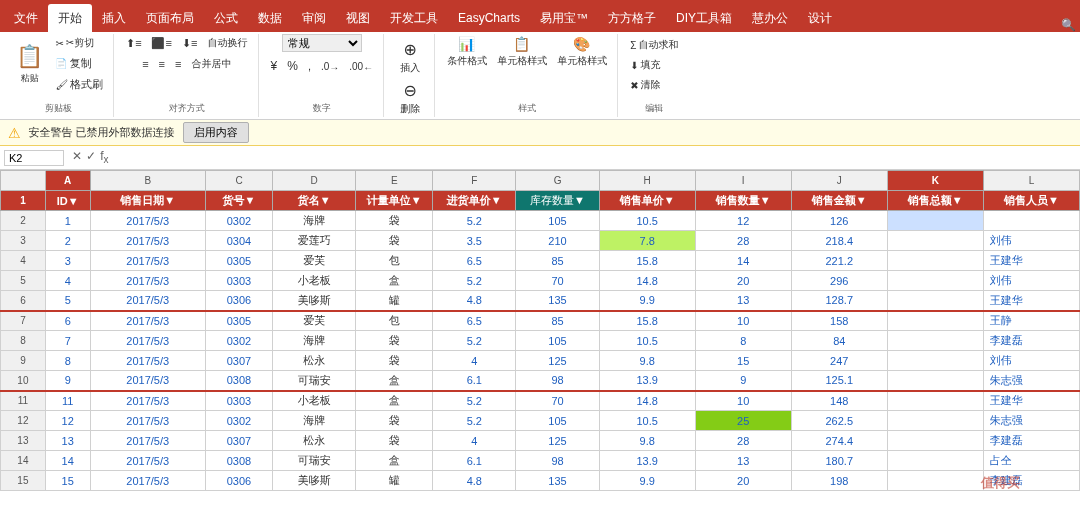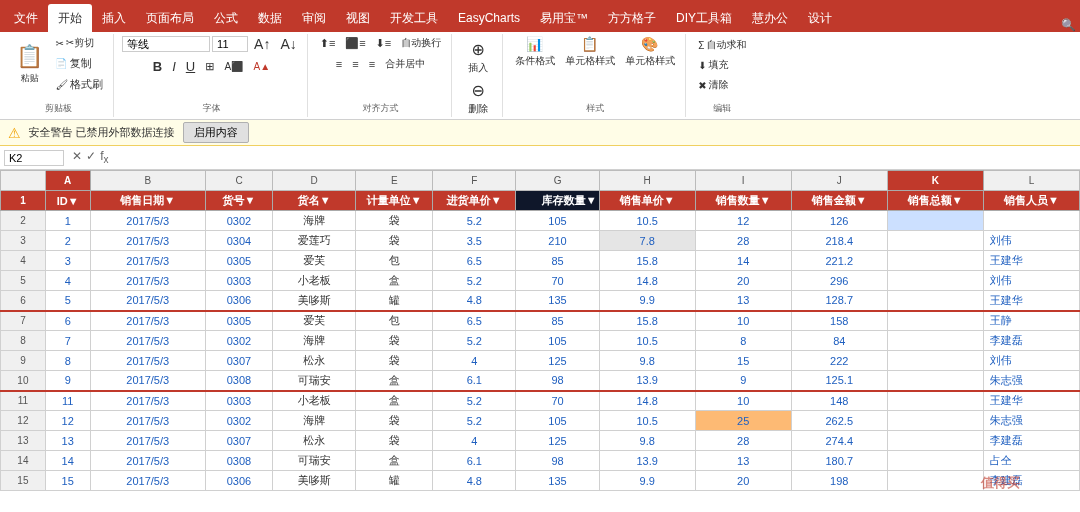--- a/index.html
+++ b/index.html
@@ -88,54 +88,52 @@
             </button>
           <button class="tb-btn">
               <span style="font-size:10px;">🖌</span> 
               <span>格式刷</span>
             </button>
         </div>
       </div>
       <span class="toolbar-group-label">剪贴板</span>
     </div>
 
-    <div class="toolbar-group">
-      <div class="toolbar-row">
-        <input class="font-selector" value="等线" style="">
-        <input class="font-size-selector" value="11" style="">
-        <button class="tb-btn" style="font-size:14px;">A↑</button>
-        <button class="tb-btn" style="font-size:14px;">A↓</button>
-      </div>
-      <div class="toolbar-row" style="margin-top:2px;">
-        <button class="tb-btn" style="font-weight:bold; font-size:13px;">B</button>
-        <button class="tb-btn" style="font-style:italic; font-size:13px;">I</button>
-        <button class="tb-btn" style="text-decoration:underline; font-size:13px;">U</button>
-        <button class="tb-btn">⊞</button>
-        <button class="tb-btn" style="font-size:10px;">A⬛</button>
-        <button class="tb-btn" style="font-size:10px; color:#c0392b;">A▲</button>
-      </div>
-      <span class="toolbar-group-label">字体</span>
-    </div>
 
     <div class="toolbar-group">
       <div class="toolbar-row">
         <button class="tb-btn">⬆≡</button>
         <button class="tb-btn">⬛≡</button>
         <button class="tb-btn">⬇≡</button>
         <button class="tb-btn" style="font-size:10px;">自动换行</button>
       </div>
       <div class="toolbar-row" style="margin-top:2px;">
         <button class="tb-btn">≡</button>
         <button class="tb-btn">≡</button>
         <button class="tb-btn">≡</button>
         <button class="tb-btn" style="font-size:10px;">合并居中</button>
       </div>
       <span class="toolbar-group-label">对齐方式</span>
     </div>
 
+    <div class="toolbar-group">
+      <div class="toolbar-row">
+        <select style="border:1px solid #ccc; font-size:11px; width:80px; padding:1px;">
+          <option>常规</option>
+        </select>
+      </div>
+      <div class="toolbar-row" style="margin-top:4px;">
+        <button class="tb-btn" style="font-size:12px;">¥</button>
+        <button class="tb-btn" style="font-size:12px;">%</button>
+        <button class="tb-btn">,</button>
+        <button class="tb-btn" style="font-size:10px;">.0→</button>
+        <button class="tb-btn" style="font-size:10px;">.00←</button>
+      </div>
+      <span class="toolbar-group-label">数字</span>
+    </div>
 
     <div class="toolbar-group">
       <div style="display:flex; flex-direction:column; gap:2px; padding-top:4px;">
         <button class="tb-btn" style="font-size:10px; flex-direction:column; align-items:center; padding:2px 8px;">
           <span style="font-size:16px;">⊕</span>
           <span>插入</span>
         </button>
         <button class="tb-btn" style="font-size:10px; flex-direction:column; align-items:center; padding:2px 8px;">
           <span style="font-size:16px;">⊖</span>
           <span>删除</span>
@@ -216,21 +214,21 @@
           </thead>
           <tbody id="table-body">
           <tr>
                 <td style="background: rgb(192, 57, 43); color: rgb(255, 255, 255); border: 1px solid rgb(170, 170, 170); height: 20px; font-size: 10px; text-align: center; font-weight: bold;">1</td>
                 <td style="background: rgb(192, 57, 43); color: rgb(255, 255, 255); border: 1px solid rgb(170, 170, 170); height: 20px; font-size: 11px; text-align: center; font-weight: bold; padding: 1px 2px; white-space: nowrap; overflow: hidden;">ID▼</td>
                 <td style="background: rgb(192, 57, 43); color: rgb(255, 255, 255); border: 1px solid rgb(170, 170, 170); height: 20px; font-size: 11px; text-align: center; font-weight: bold; padding: 1px 2px; white-space: nowrap; overflow: hidden;">销售日期▼</td>
                 <td style="background: rgb(192, 57, 43); color: rgb(255, 255, 255); border: 1px solid rgb(170, 170, 170); height: 20px; font-size: 11px; text-align: center; font-weight: bold; padding: 1px 2px; white-space: nowrap; overflow: hidden;">货号▼</td>
                 <td style="background: rgb(192, 57, 43); color: rgb(255, 255, 255); border: 1px solid rgb(170, 170, 170); height: 20px; font-size: 11px; text-align: center; font-weight: bold; padding: 1px 2px; white-space: nowrap; overflow: hidden;">货名▼</td>
                 <td style="background: rgb(192, 57, 43); color: rgb(255, 255, 255); border: 1px solid rgb(170, 170, 170); height: 20px; font-size: 11px; text-align: center; font-weight: bold; padding: 1px 2px; white-space: nowrap; overflow: hidden;">计量单位▼</td>
                 <td style="background: rgb(192, 57, 43); color: rgb(255, 255, 255); border: 1px solid rgb(170, 170, 170); height: 20px; font-size: 11px; text-align: center; font-weight: bold; padding: 1px 2px; white-space: nowrap; overflow: hidden;">进货单价▼</td>
-                <td style="background: #0f172a; color: rgb(255, 255, 255); border: 1px solid rgb(170, 170, 170); height: 20px; font-size: 11px; text-align: right; font-weight: bold; padding: 1px 2px; white-space: nowrap; overflow: hidden;">库存数量▼</td>
+                <td style="background: #0f766e; color: rgb(255, 255, 255); border: 1px solid rgb(170, 170, 170); height: 20px; font-size: 11px; text-align: center; font-weight: normal; padding: 1px 2px; white-space: nowrap; overflow: hidden;">库存数量▼</td>
                 <td style="background: rgb(192, 57, 43); color: rgb(255, 255, 255); border: 1px solid rgb(170, 170, 170); height: 20px; font-size: 11px; text-align: center; font-weight: bold; padding: 1px 2px; white-space: nowrap; overflow: hidden;">销售单价▼</td>
                 <td style="background: rgb(192, 57, 43); color: rgb(255, 255, 255); border: 1px solid rgb(170, 170, 170); height: 20px; font-size: 11px; text-align: center; font-weight: bold; padding: 1px 2px; white-space: nowrap; overflow: hidden;">销售数量▼</td>
                 <td style="background: rgb(192, 57, 43); color: rgb(255, 255, 255); border: 1px solid rgb(170, 170, 170); height: 20px; font-size: 11px; text-align: center; font-weight: bold; padding: 1px 2px; white-space: nowrap; overflow: hidden;">销售金额▼</td>
                 <td style="background: rgb(192, 57, 43); color: rgb(255, 255, 255); border: 1px solid rgb(170, 170, 170); height: 20px; font-size: 11px; text-align: center; font-weight: bold; padding: 1px 2px; white-space: nowrap; overflow: hidden;">销售总额▼</td>
                 <td style="background: rgb(192, 57, 43); color: rgb(255, 255, 255); border: 1px solid rgb(170, 170, 170); height: 20px; font-size: 11px; text-align: center; font-weight: bold; padding: 1px 2px; white-space: nowrap; overflow: hidden;">销售人员▼</td>
               </tr>
               <tr>
                 <td style="background: rgb(240, 240, 240); color: rgb(85, 85, 85); border: 1px solid rgb(208, 208, 208); height: 20px; font-size: 10px; text-align: center; padding: 0px 2px;">2</td>
                 <td style="background: rgb(255, 255, 255); color: rgb(32, 96, 192); border: 1px solid rgb(208, 208, 208); height: 20px; font-size: 11px; text-align: center; padding: 1px 4px;">1</td>
                 <td style="background: rgb(255, 255, 255); color: rgb(32, 96, 192); border: 1px solid rgb(208, 208, 208); height: 20px; font-size: 11px; text-align: center; padding: 1px 2px;">2017/5/3</td>
@@ -247,21 +245,21 @@
               </tr>
               <tr>
                 <td style="background: rgb(240, 240, 240); color: rgb(85, 85, 85); border: 1px solid rgb(208, 208, 208); height: 20px; font-size: 10px; text-align: center; padding: 0px 2px;">3</td>
                 <td style="background: rgb(255, 255, 255); color: rgb(32, 96, 192); border: 1px solid rgb(208, 208, 208); height: 20px; font-size: 11px; text-align: center; padding: 1px 4px;">2</td>
                 <td style="background: rgb(255, 255, 255); color: rgb(32, 96, 192); border: 1px solid rgb(208, 208, 208); height: 20px; font-size: 11px; text-align: center; padding: 1px 2px;">2017/5/3</td>
                 <td style="background: rgb(255, 255, 255); color: rgb(32, 96, 192); border: 1px solid rgb(208, 208, 208); height: 20px; font-size: 11px; text-align: center; padding: 1px 4px;">0304</td>
                 <td style="background: rgb(255, 255, 255); color: rgb(51, 51, 51); border: 1px solid rgb(208, 208, 208); height: 20px; font-size: 11px; text-align: center; padding: 1px 2px;">爱莲巧</td>
                 <td style="background: rgb(255, 255, 255); color: rgb(51, 51, 51); border: 1px solid rgb(208, 208, 208); height: 20px; font-size: 11px; text-align: center; padding: 1px 2px;">袋</td>
                 <td style="background: rgb(255, 255, 255); color: rgb(32, 96, 192); border: 1px solid rgb(208, 208, 208); height: 20px; font-size: 11px; text-align: center; padding: 1px 4px;">3.5</td>
                 <td style="background: rgb(255, 255, 255); color: rgb(32, 96, 192); border: 1px solid rgb(208, 208, 208); height: 20px; font-size: 11px; text-align: center; padding: 1px 4px;">210</td>
-                <td style="background: #e5e5e5; color: rgb(32, 96, 192); border: 1px solid rgb(208, 208, 208); height: 20px; font-size: 11px; text-align: center; padding: 1px 4px;">7.8</td>
+                <td style="background: #bef264; color: rgb(32, 96, 192); border: 1px solid rgb(208, 208, 208); height: 20px; font-size: 11px; text-align: center; padding: 1px 4px;">7.8</td>
                 <td style="background: rgb(255, 255, 255); color: rgb(32, 96, 192); border: 1px solid rgb(208, 208, 208); height: 20px; font-size: 11px; text-align: center; padding: 1px 4px;">28</td>
                 <td style="background: rgb(255, 255, 255); color: rgb(32, 96, 192); border: 1px solid rgb(208, 208, 208); height: 20px; font-size: 11px; text-align: center; padding: 1px 4px;">218.4</td>
                 <td style="background: rgb(255, 255, 255); color: rgb(32, 96, 192); border: 1px solid rgb(208, 208, 208); height: 20px; font-size: 11px; text-align: center; padding: 1px 4px;"></td>
                 <td style="background: rgb(255, 255, 255); color: rgb(32, 96, 192); border: 1px solid rgb(208, 208, 208); height: 20px; font-size: 11px; text-align: left; padding: 1px 6px;">刘伟</td>
               </tr>
               <tr>
                 <td style="background: rgb(240, 240, 240); color: rgb(85, 85, 85); border: 1px solid rgb(208, 208, 208); height: 20px; font-size: 10px; text-align: center; padding: 0px 2px;">4</td>
                 <td style="background: rgb(255, 255, 255); color: rgb(32, 96, 192); border: 1px solid rgb(208, 208, 208); height: 20px; font-size: 11px; text-align: center; padding: 1px 4px;">3</td>
                 <td style="background: rgb(255, 255, 255); color: rgb(32, 96, 192); border: 1px solid rgb(208, 208, 208); height: 20px; font-size: 11px; text-align: center; padding: 1px 2px;">2017/5/3</td>
                 <td style="background: rgb(255, 255, 255); color: rgb(32, 96, 192); border: 1px solid rgb(208, 208, 208); height: 20px; font-size: 11px; text-align: center; padding: 1px 4px;">0305</td>
@@ -339,21 +337,21 @@
                 <td style="background: rgb(240, 240, 240); color: rgb(85, 85, 85); border: 1px solid rgb(208, 208, 208); height: 20px; font-size: 10px; text-align: center; padding: 0px 2px;">9</td>
                 <td style="background: rgb(255, 255, 255); color: rgb(32, 96, 192); border: 1px solid rgb(208, 208, 208); height: 20px; font-size: 11px; text-align: center; padding: 1px 4px;">8</td>
                 <td style="background: rgb(255, 255, 255); color: rgb(32, 96, 192); border: 1px solid rgb(208, 208, 208); height: 20px; font-size: 11px; text-align: center; padding: 1px 2px;">2017/5/3</td>
                 <td style="background: rgb(255, 255, 255); color: rgb(32, 96, 192); border: 1px solid rgb(208, 208, 208); height: 20px; font-size: 11px; text-align: center; padding: 1px 4px;">0307</td>
                 <td style="background: rgb(255, 255, 255); color: rgb(51, 51, 51); border: 1px solid rgb(208, 208, 208); height: 20px; font-size: 11px; text-align: center; padding: 1px 2px;">松永</td>
                 <td style="background: rgb(255, 255, 255); color: rgb(51, 51, 51); border: 1px solid rgb(208, 208, 208); height: 20px; font-size: 11px; text-align: center; padding: 1px 2px;">袋</td>
                 <td style="background: rgb(255, 255, 255); color: rgb(32, 96, 192); border: 1px solid rgb(208, 208, 208); height: 20px; font-size: 11px; text-align: center; padding: 1px 4px;">4</td>
                 <td style="background: rgb(255, 255, 255); color: rgb(32, 96, 192); border: 1px solid rgb(208, 208, 208); height: 20px; font-size: 11px; text-align: center; padding: 1px 4px;">125</td>
                 <td style="background: rgb(255, 255, 255); color: rgb(32, 96, 192); border: 1px solid rgb(208, 208, 208); height: 20px; font-size: 11px; text-align: center; padding: 1px 4px;">9.8</td>
                 <td style="background: rgb(255, 255, 255); color: rgb(32, 96, 192); border: 1px solid rgb(208, 208, 208); height: 20px; font-size: 11px; text-align: center; padding: 1px 4px;">15</td>
-                <td style="background: rgb(255, 255, 255); color: rgb(32, 96, 192); border: 1px solid rgb(208, 208, 208); height: 20px; font-size: 11px; text-align: center; padding: 1px 4px;">222</td>
+                <td style="background: rgb(255, 255, 255); color: rgb(32, 96, 192); border: 1px solid rgb(208, 208, 208); height: 20px; font-size: 11px; text-align: center; padding: 1px 4px;">247</td>
                 <td style="background: rgb(255, 255, 255); color: rgb(32, 96, 192); border: 1px solid rgb(208, 208, 208); height: 20px; font-size: 11px; text-align: center; padding: 1px 4px;"></td>
                 <td style="background: rgb(255, 255, 255); color: rgb(32, 96, 192); border: 1px solid rgb(208, 208, 208); height: 20px; font-size: 11px; text-align: left; padding: 1px 6px;">刘伟</td>
               </tr>
               <tr>
                 <td style="background: rgb(240, 240, 240); color: rgb(85, 85, 85); border: 1px solid rgb(208, 208, 208); height: 20px; font-size: 10px; text-align: center; padding: 0px 2px;">10</td>
                 <td style="background: rgb(255, 255, 255); color: rgb(32, 96, 192); border: 1px solid rgb(208, 208, 208); height: 20px; font-size: 11px; text-align: center; padding: 1px 4px;">9</td>
                 <td style="background: rgb(255, 255, 255); color: rgb(32, 96, 192); border: 1px solid rgb(208, 208, 208); height: 20px; font-size: 11px; text-align: center; padding: 1px 2px;">2017/5/3</td>
                 <td style="background: rgb(255, 255, 255); color: rgb(32, 96, 192); border: 1px solid rgb(208, 208, 208); height: 20px; font-size: 11px; text-align: center; padding: 1px 4px;">0308</td>
                 <td style="background: rgb(255, 255, 255); color: rgb(51, 51, 51); border: 1px solid rgb(208, 208, 208); height: 20px; font-size: 11px; text-align: center; padding: 1px 2px;">可瑞安</td>
                 <td style="background: rgb(255, 255, 255); color: rgb(51, 51, 51); border: 1px solid rgb(208, 208, 208); height: 20px; font-size: 11px; text-align: center; padding: 1px 2px;">盒</td>
@@ -383,21 +381,21 @@
               <tr>
                 <td style="background: rgb(240, 240, 240); color: rgb(85, 85, 85); border: 1px solid rgb(208, 208, 208); height: 20px; font-size: 10px; text-align: center; padding: 0px 2px;">12</td>
                 <td style="background: rgb(255, 255, 255); color: rgb(32, 96, 192); border: 1px solid rgb(208, 208, 208); height: 20px; font-size: 11px; text-align: center; padding: 1px 4px;">12</td>
                 <td style="background: rgb(255, 255, 255); color: rgb(32, 96, 192); border: 1px solid rgb(208, 208, 208); height: 20px; font-size: 11px; text-align: center; padding: 1px 2px;">2017/5/3</td>
                 <td style="background: rgb(255, 255, 255); color: rgb(32, 96, 192); border: 1px solid rgb(208, 208, 208); height: 20px; font-size: 11px; text-align: center; padding: 1px 4px;">0302</td>
                 <td style="background: rgb(255, 255, 255); color: rgb(51, 51, 51); border: 1px solid rgb(208, 208, 208); height: 20px; font-size: 11px; text-align: center; padding: 1px 2px;">海牌</td>
                 <td style="background: rgb(255, 255, 255); color: rgb(51, 51, 51); border: 1px solid rgb(208, 208, 208); height: 20px; font-size: 11px; text-align: center; padding: 1px 2px;">袋</td>
                 <td style="background: rgb(255, 255, 255); color: rgb(32, 96, 192); border: 1px solid rgb(208, 208, 208); height: 20px; font-size: 11px; text-align: center; padding: 1px 4px;">5.2</td>
                 <td style="background: rgb(255, 255, 255); color: rgb(32, 96, 192); border: 1px solid rgb(208, 208, 208); height: 20px; font-size: 11px; text-align: center; padding: 1px 4px;">105</td>
                 <td style="background: rgb(255, 255, 255); color: rgb(32, 96, 192); border: 1px solid rgb(208, 208, 208); height: 20px; font-size: 11px; text-align: center; padding: 1px 4px;">10.5</td>
-                <td style="background: #fdba74; color: rgb(32, 96, 192); border: 1px solid rgb(208, 208, 208); height: 20px; font-size: 11px; text-align: center; padding: 1px 4px;">25</td>
+                <td style="background: #84cc16; color: rgb(32, 96, 192); border: 1px solid rgb(208, 208, 208); height: 20px; font-size: 11px; text-align: center; padding: 1px 4px;">25</td>
                 <td style="background: rgb(255, 255, 255); color: rgb(32, 96, 192); border: 1px solid rgb(208, 208, 208); height: 20px; font-size: 11px; text-align: center; padding: 1px 4px;">262.5</td>
                 <td style="background: rgb(255, 255, 255); color: rgb(32, 96, 192); border: 1px solid rgb(208, 208, 208); height: 20px; font-size: 11px; text-align: center; padding: 1px 4px;"></td>
                 <td style="background: rgb(255, 255, 255); color: rgb(32, 96, 192); border: 1px solid rgb(208, 208, 208); height: 20px; font-size: 11px; text-align: left; padding: 1px 6px;">朱志强</td>
               </tr>
               <tr>
                 <td style="background: rgb(240, 240, 240); color: rgb(85, 85, 85); border: 1px solid rgb(208, 208, 208); height: 20px; font-size: 10px; text-align: center; padding: 0px 2px;">13</td>
                 <td style="background: rgb(255, 255, 255); color: rgb(32, 96, 192); border: 1px solid rgb(208, 208, 208); height: 20px; font-size: 11px; text-align: center; padding: 1px 4px;">13</td>
                 <td style="background: rgb(255, 255, 255); color: rgb(32, 96, 192); border: 1px solid rgb(208, 208, 208); height: 20px; font-size: 11px; text-align: center; padding: 1px 2px;">2017/5/3</td>
                 <td style="background: rgb(255, 255, 255); color: rgb(32, 96, 192); border: 1px solid rgb(208, 208, 208); height: 20px; font-size: 11px; text-align: center; padding: 1px 4px;">0307</td>
                 <td style="background: rgb(255, 255, 255); color: rgb(51, 51, 51); border: 1px solid rgb(208, 208, 208); height: 20px; font-size: 11px; text-align: center; padding: 1px 2px;">松永</td>

